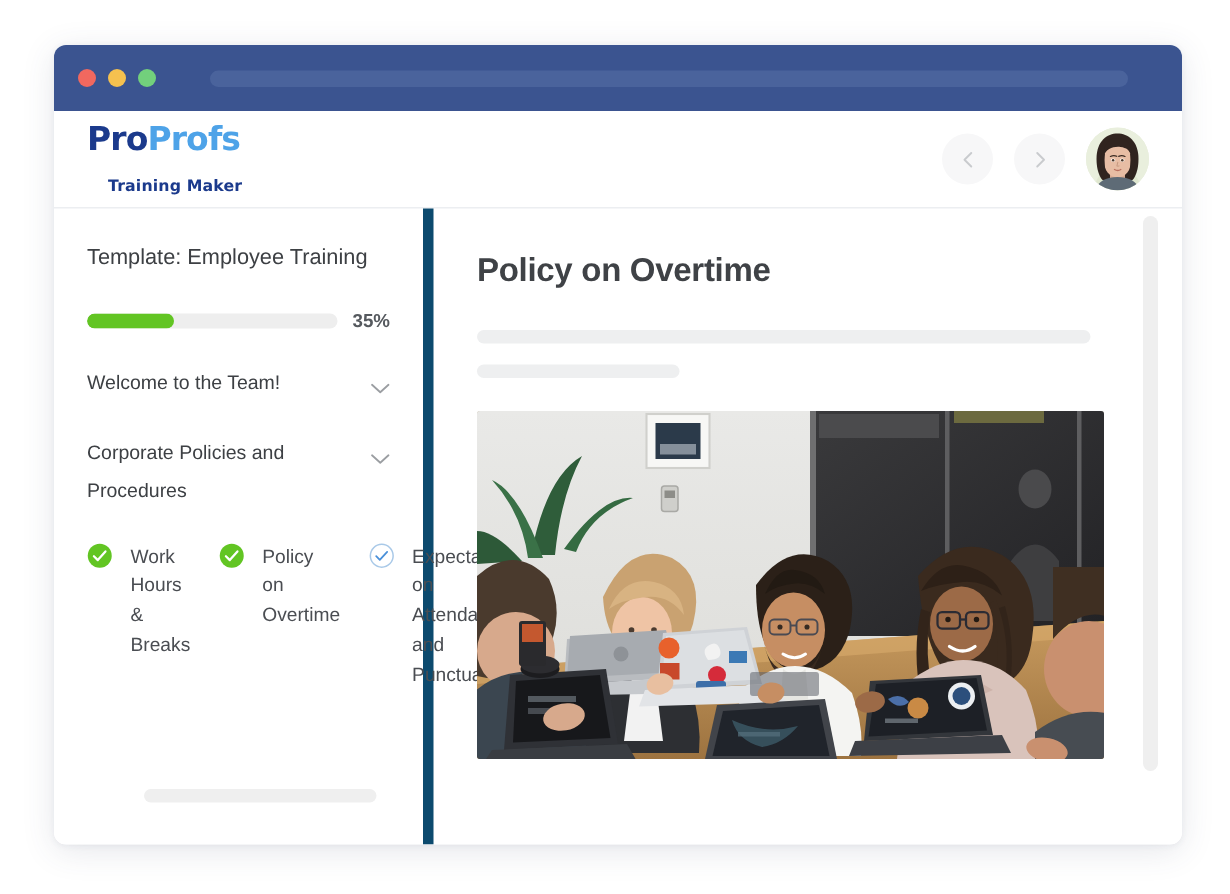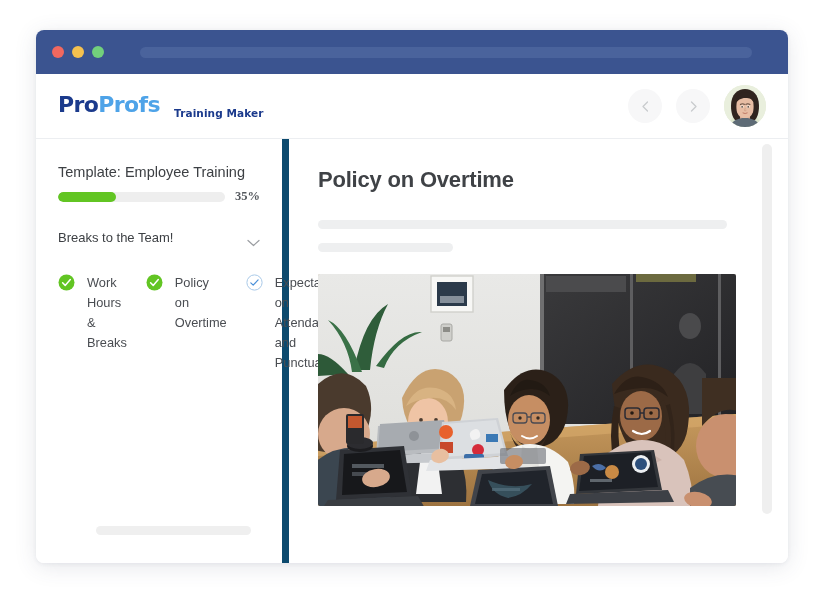--- a/index.html
+++ b/index.html
@@ -54,21 +54,21 @@
   .appheader {
     position: relative;
     height: 65px;
     background: #ffffff;
     border-bottom: 1px solid #eceef1;
     display: flex;
     align-items: center;
     padding: 0 22px 0 22px;
   }
 
-  .logo { display: flex; flex-direction: row; line-height: 1; }
+  .logo { display: flex; flex-direction: column; line-height: 1; }
   .logo-main {
     font-size: 22px;
     font-weight: bold;
     letter-spacing: -0.6px;
     font-family: "DejaVu Sans", sans-serif;
   }
   .logo-main .pro   { color: #1b3a8c; }
   .logo-main .profs { color: #4ea3e8; }
   .logo-sub {
     font-size: 10.5px;
@@ -125,22 +125,21 @@
     font-size: 14.5px;
     color: #3d4044;
     line-height: 1.55;
     font-weight: 400;
   }
 
   .progress-row {
     display: flex;
     align-items: center;
     gap: 10px;
-    margin-top: 6px;
-    font-family: Liberation Serif, serif;
+    margin-top: 24px;
   }
   .progress-track {
     flex: 1;
     height: 10px;
     background: #eeeeee;
     border-radius: 6px;
     overflow: hidden;
   }
   .progress-fill {
     height: 100%;
@@ -314,28 +313,36 @@
       <div class="tpl-title">Template: Employee Training</div>
 
       <div class="progress-row">
         <div class="progress-track">
           <div class="progress-fill" id="progress-fill" style="width: 35%;"></div>
         </div>
         <div class="progress-label">35%</div>
       </div>
 
       <div class="section">
-        <div class="section-label">Breaks to the Team!</div>
+        <div class="section-label">Welcome to the Team!</div>
         <span class="chev">
           <svg width="13" height="8" viewBox="0 0 13 8">
             <polyline points="1,1.5 6.5,6.5 12,1.5" fill="none" stroke="#9b9ea2" stroke-width="1.2" stroke-linecap="round" stroke-linejoin="round"></polyline>
           </svg>
         </span>
       </div>
 
+      <div class="section">
+        <div class="section-label">Corporate Policies and Procedures</div>
+        <span class="chev">
+          <svg width="13" height="8" viewBox="0 0 13 8">
+            <polyline points="1,1.5 6.5,6.5 12,1.5" fill="none" stroke="#9b9ea2" stroke-width="1.2" stroke-linecap="round" stroke-linejoin="round"></polyline>
+          </svg>
+        </span>
+      </div>
 
       <div class="lesson-list">
 
         <div class="lesson">
           <span class="lesson-icon">
             <svg width="17" height="17" viewBox="0 0 17 17">
               <circle cx="8.5" cy="8.5" r="8" fill="#62c523"></circle>
               <polyline points="4.6,8.8 7.2,11.4 12.3,5.6" fill="none" stroke="#ffffff" stroke-width="1.5" stroke-linecap="round" stroke-linejoin="round"></polyline>
             </svg>
           </span>

